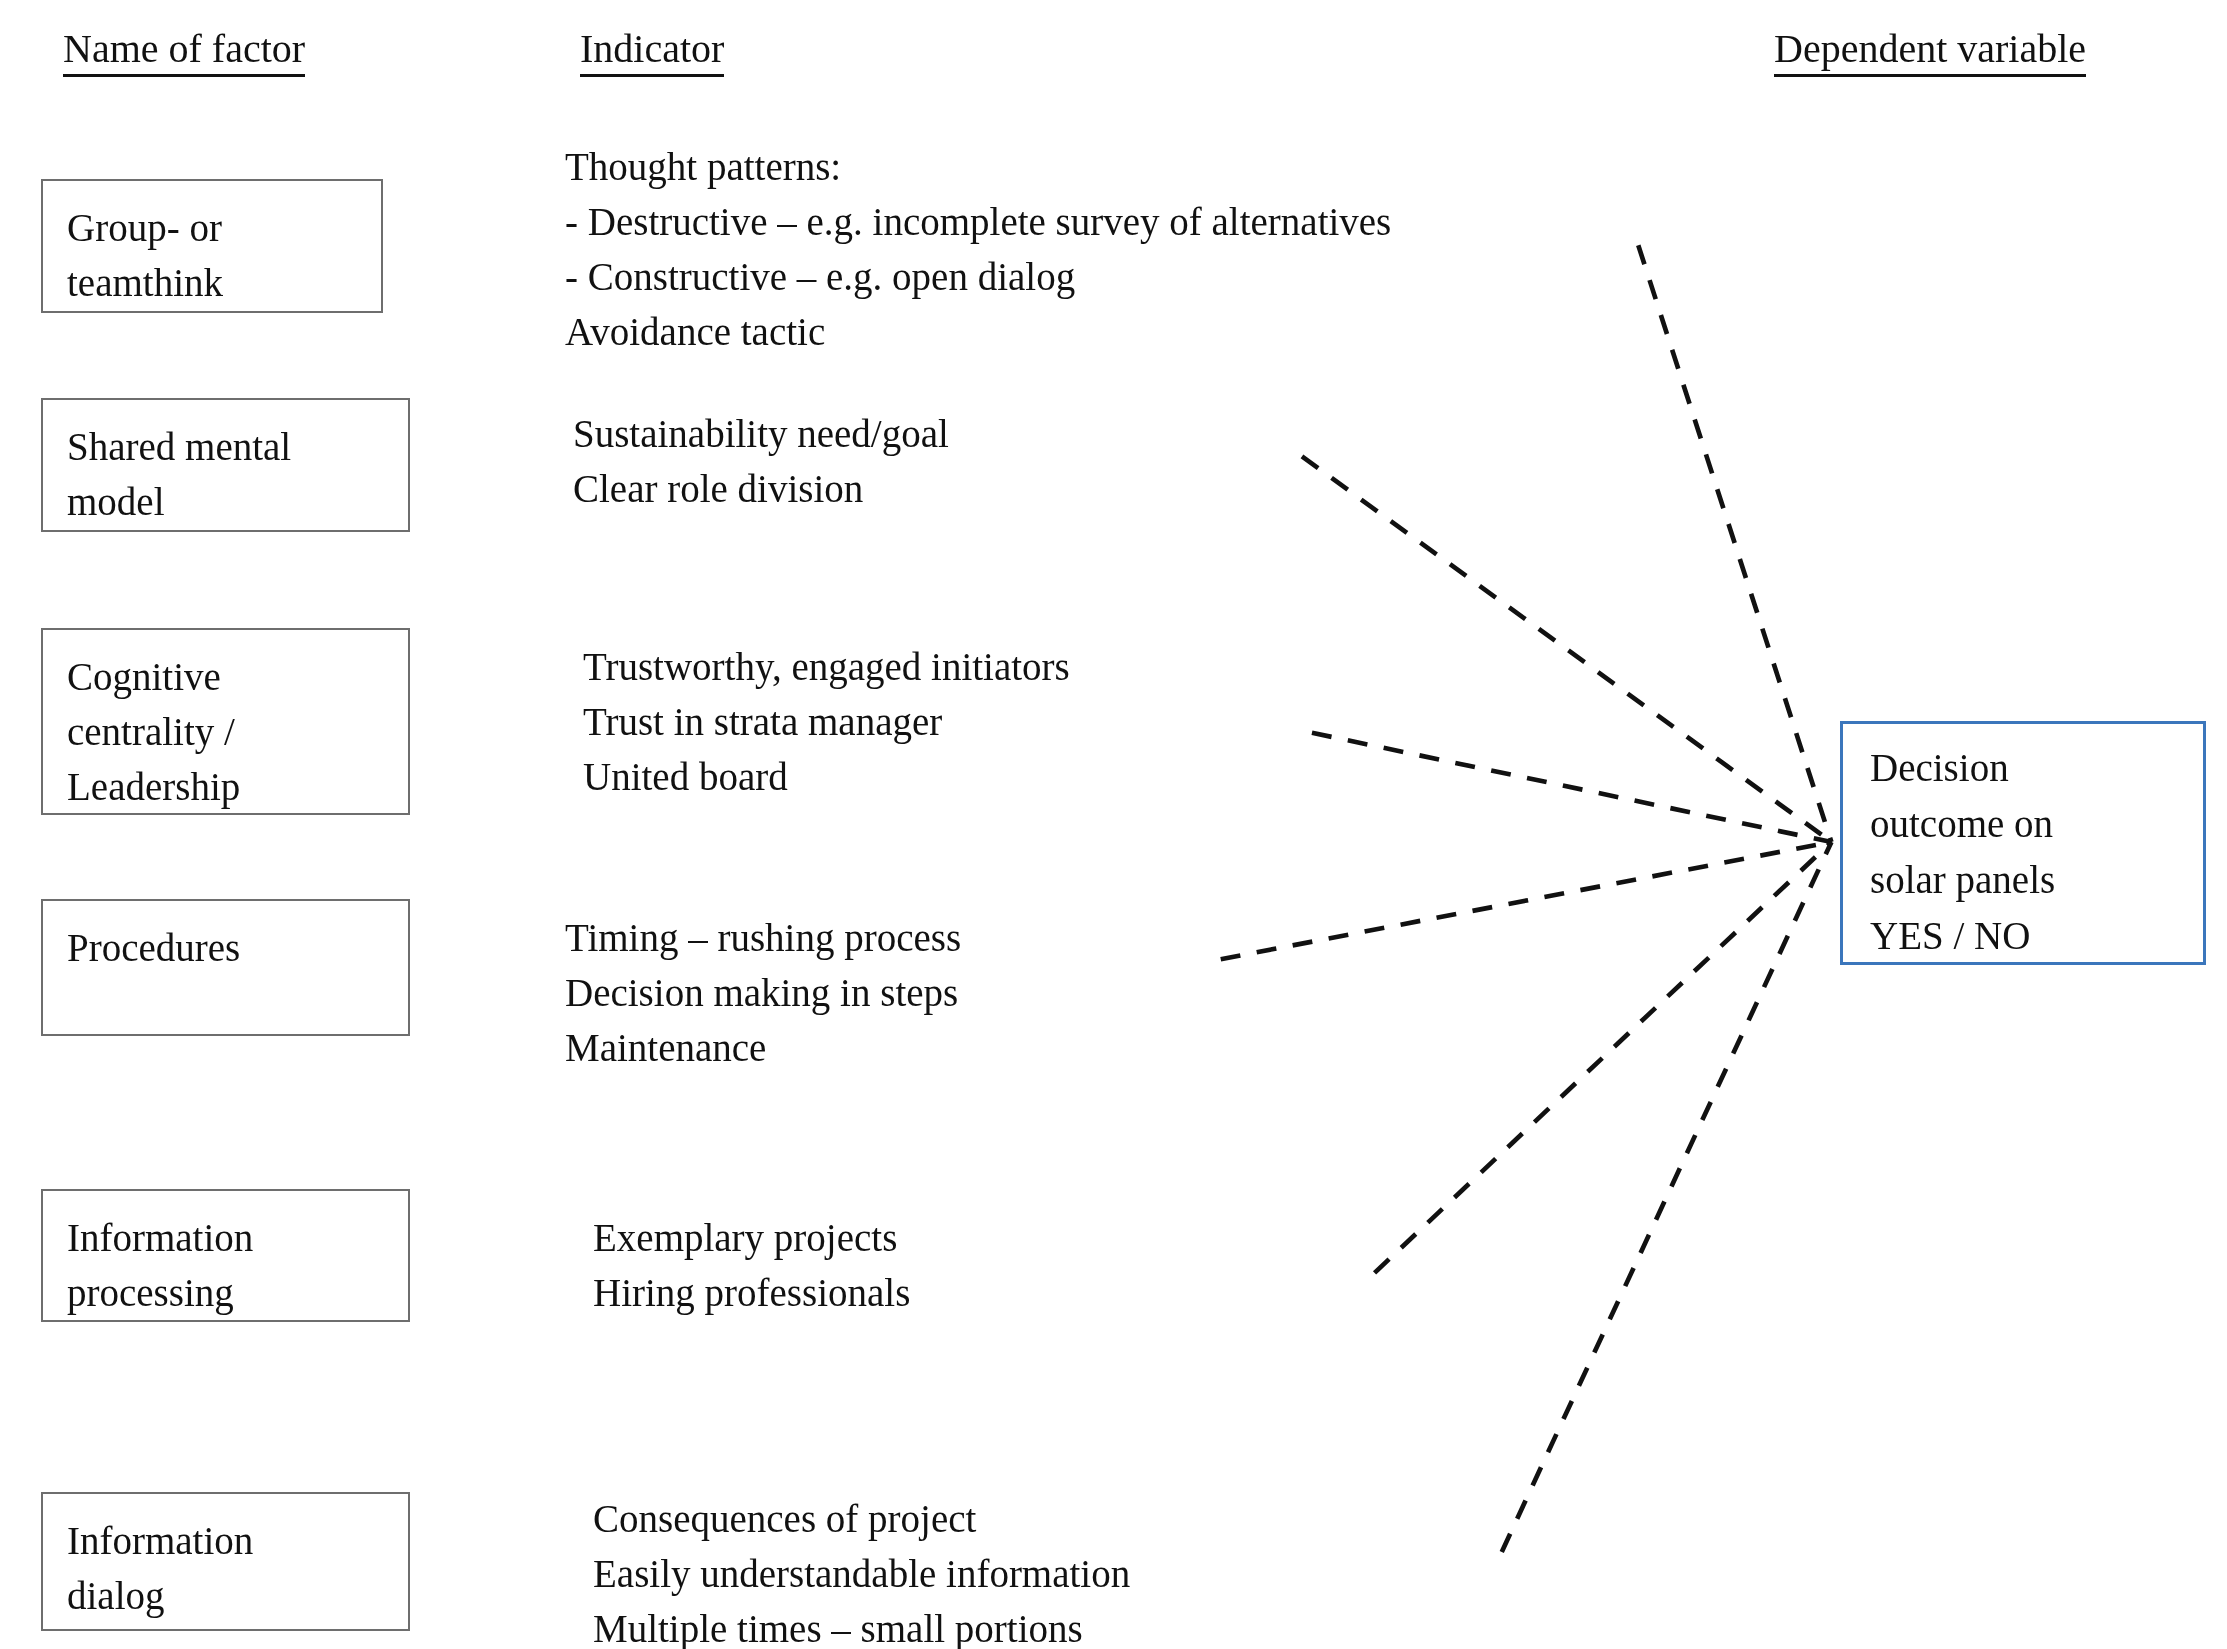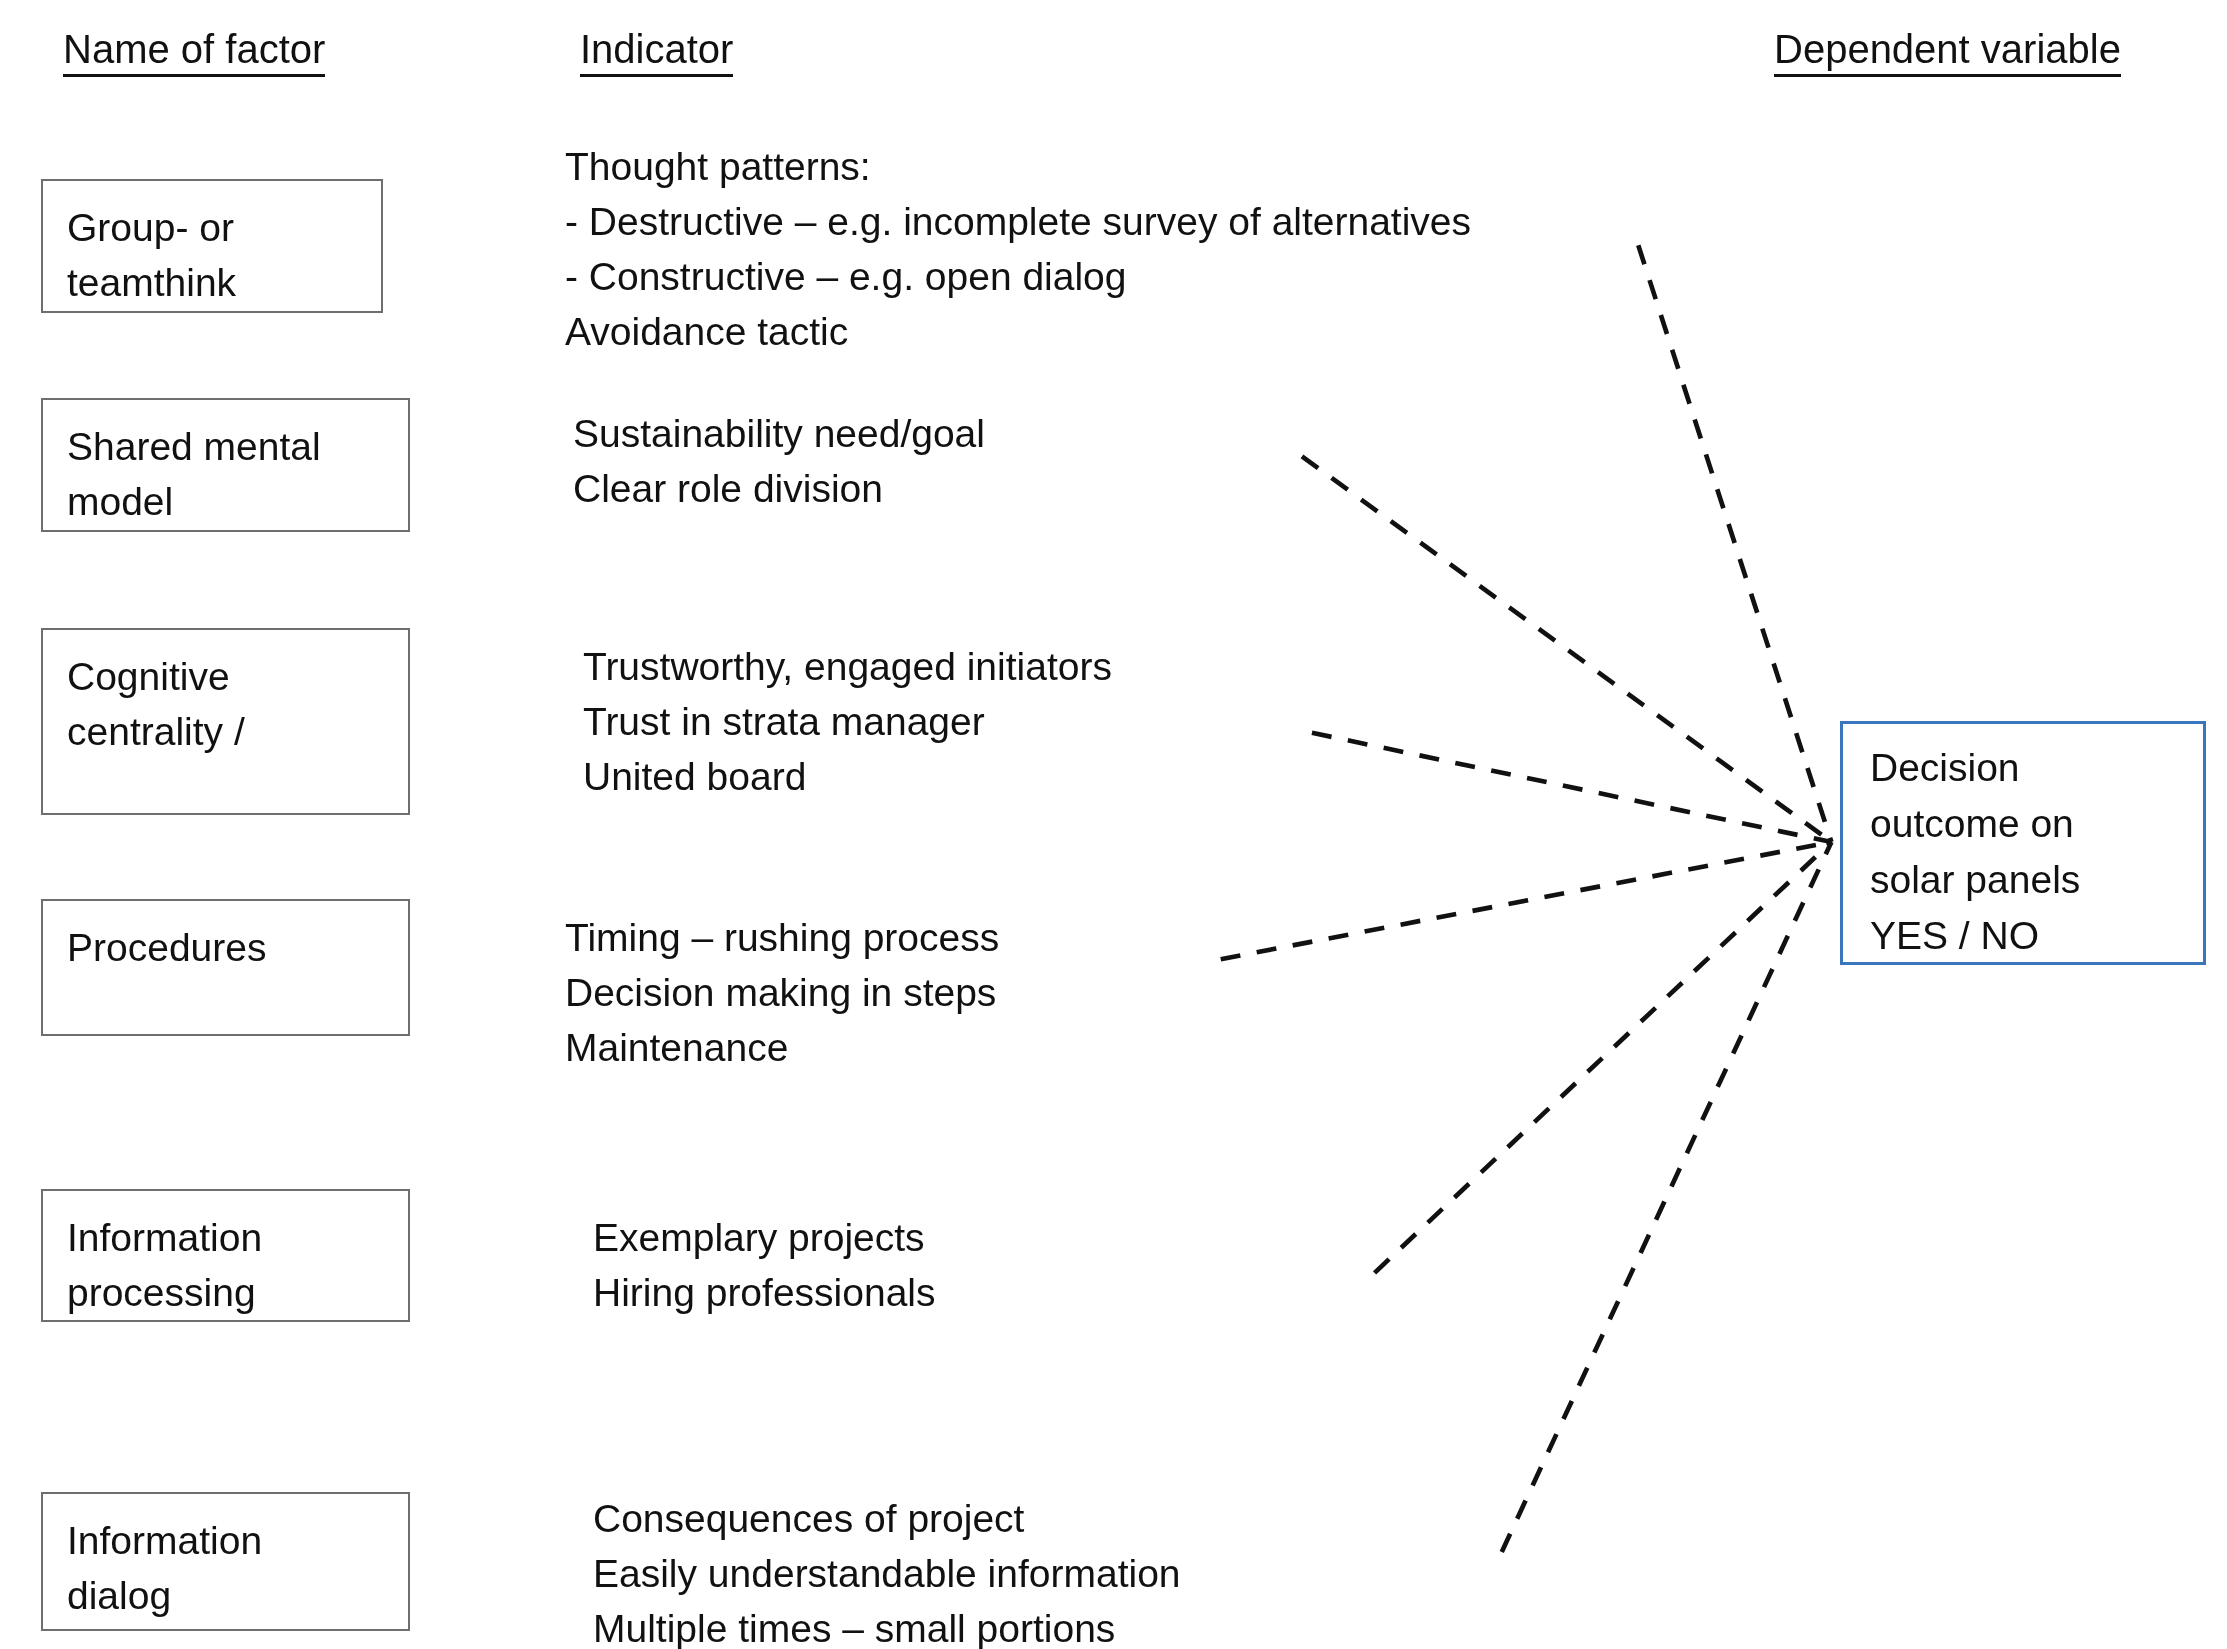--- a/index.html
+++ b/index.html
@@ -8,21 +8,21 @@
     --decision-border:#3b76bc;
     --line-color:#111111;
     --bg:#ffffff;
   }
   html,body{margin:0;padding:0;background:var(--bg);}
   #canvas{
     position:relative;
     width:2227px;
     height:1650px;
     background:var(--bg);
-    font-family:Liberation Sans, sans-serif;
+    font-family:Liberation Serif, serif;
     color:var(--text-color);
     overflow:hidden;
     border-radius:20px;
   }
   #connectors{position:absolute;left:0;top:0;width:2227px;height:1650px;}
   .header{
     position:absolute;
     font-size:40px;
     line-height:1.1;
     display:inline-block;
@@ -108,20 +108,21 @@
       <div class="box-line">Shared mental</div>
       <div class="box-line">model</div>
     </div>
     <div class="indicator-group" style="left: 573px; top: 406px;">
       <div class="indicator-line">Sustainability need/goal</div>
       <div class="indicator-line">Clear role division</div>
     </div>
     <div class="factor-box" style="left: 41px; top: 628px; width: 369px; height: 187px;">
       <div class="box-line">Cognitive</div>
       <div class="box-line">centrality /</div>
+      <div class="box-line">Leadership</div>
     </div>
     <div class="indicator-group" style="left: 583px; top: 639px;">
       <div class="indicator-line">Trustworthy, engaged initiators</div>
       <div class="indicator-line">Trust in strata manager</div>
       <div class="indicator-line">United board</div>
     </div>
     <div class="factor-box" style="left: 41px; top: 899px; width: 369px; height: 137px;">
       <div class="box-line">Procedures</div>
     </div>
     <div class="indicator-group" style="left: 565px; top: 910px;">

